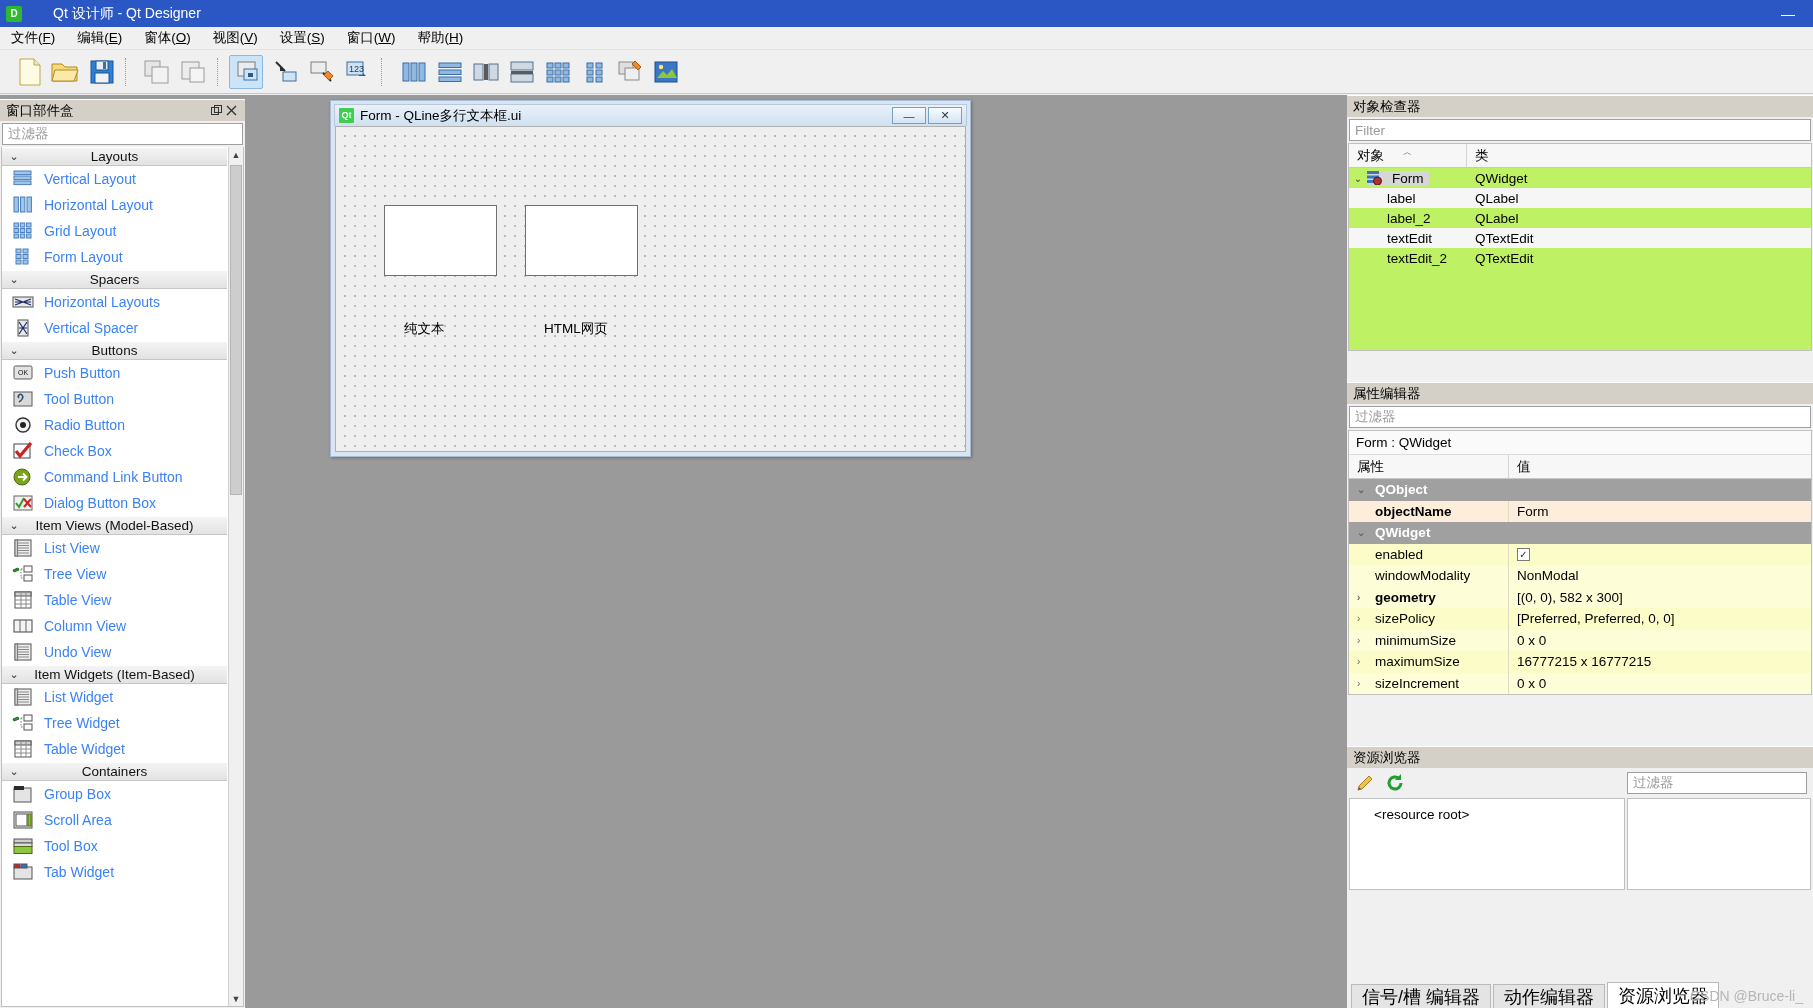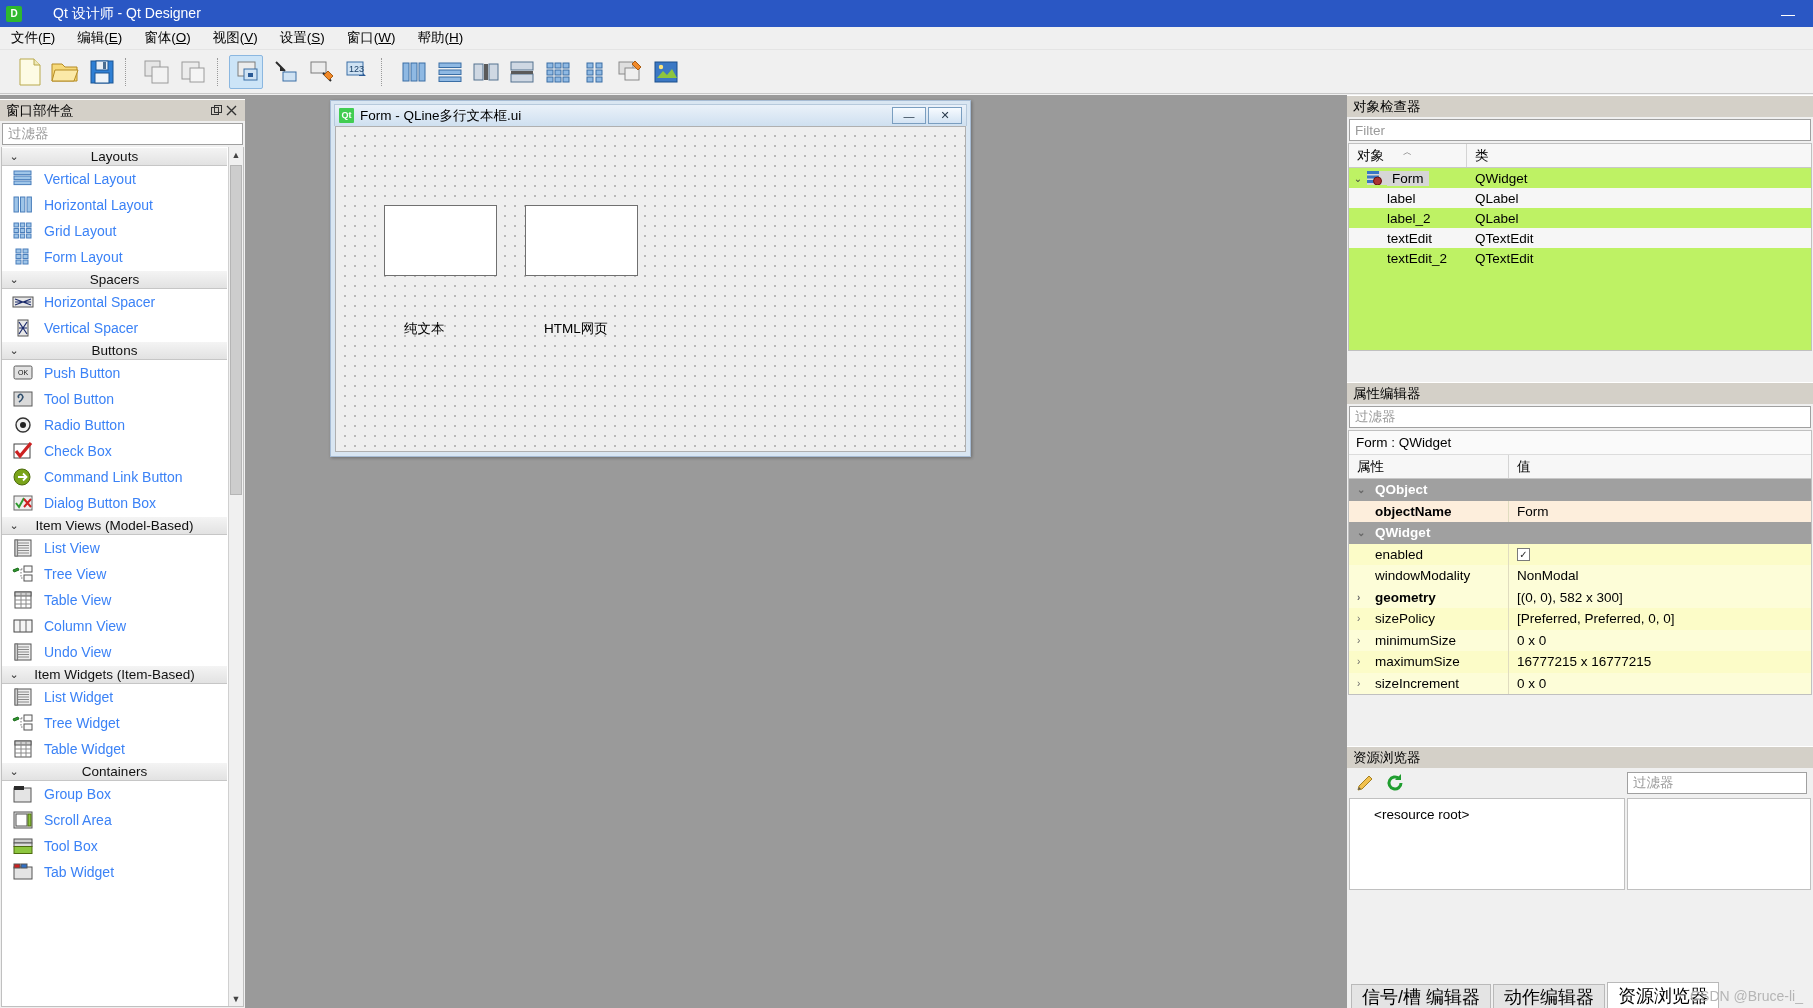--- a/index.html
+++ b/index.html
@@ -434,21 +434,21 @@
               <span class="chev">⌄</span>
               <span class="cname">Spacers</span>
             </div>
             <div class="wi">
               <span class="ico">
                 <svg width="22" height="18" viewBox="0 0 22 18">
                   <rect x="1" y="4" width="20" height="10" fill="#e8e8e8" stroke="#555"></rect>
                   <path d="M3 6l16 6M3 12l16-6M3 9h16" stroke="#1b2a6b" stroke-width="1.2"></path>
                 </svg>
               </span>
-              <span>Horizontal Spacer</span>
+              <span>Horizontal Layouts</span>
             </div>
             <div class="wi">
               <span class="ico">
                 <svg width="22" height="18" viewBox="0 0 22 18">
                   <rect x="6" y="1" width="10" height="16" fill="#e8e8e8" stroke="#555"></rect>
                   <path d="M7 3l8 12M7 15l8-12M7 9h8" stroke="#1b2a6b" stroke-width="1.2"></path>
                 </svg>
               </span>
               <span>Vertical Spacer</span>
             </div>

